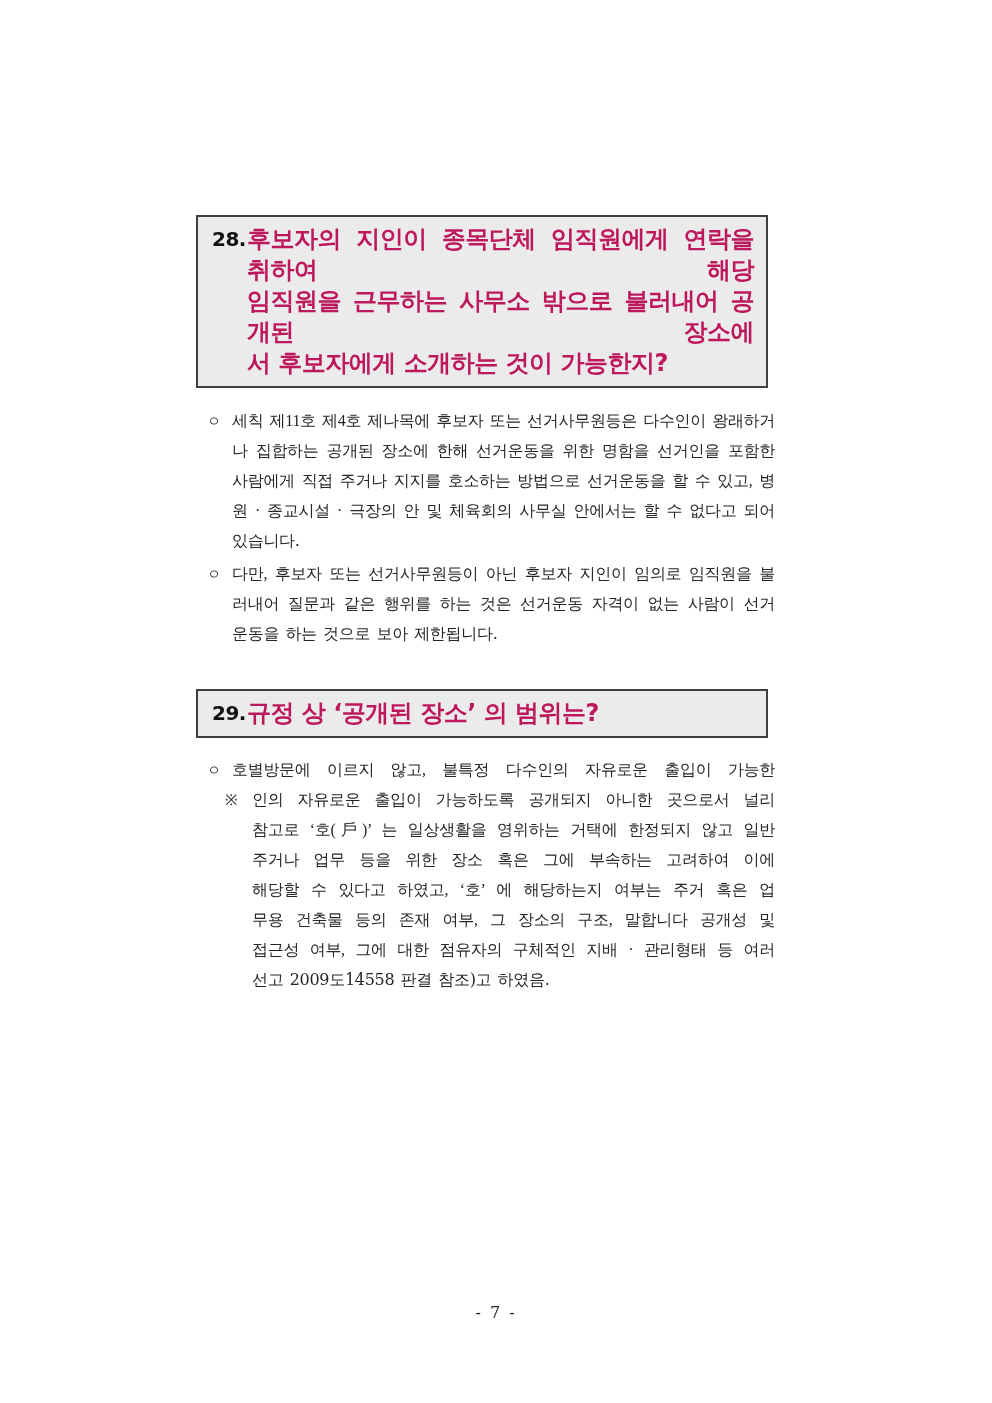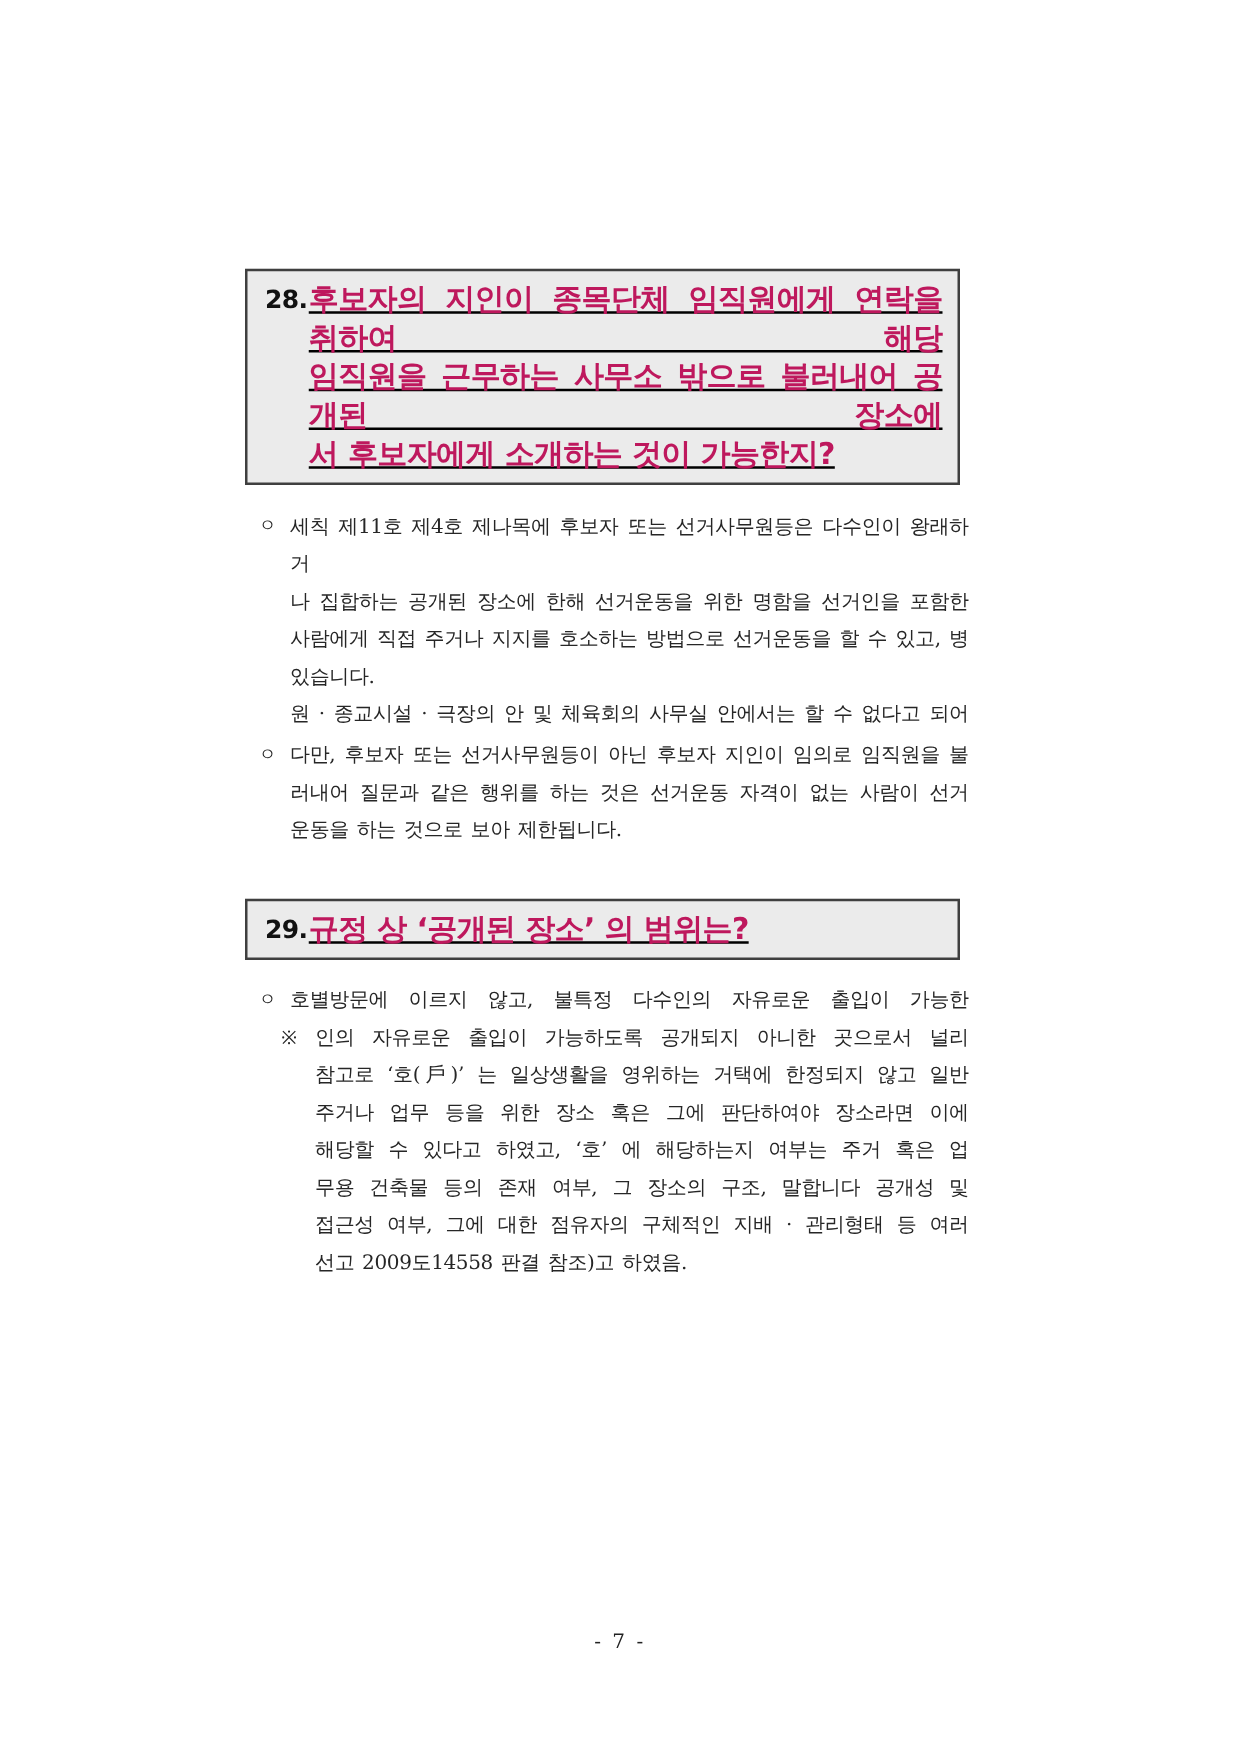--- a/index.html
+++ b/index.html
@@ -16,21 +16,20 @@
     width: 580px;
   }
 
   
   .qbox {
     position: relative;
     width: 572px;
     border: 2px solid #3f3f3f;
     background: #ebebeb;
     padding: 7px 12px;
-    text-decoration: underline;
   }
   .qnum {
     position: absolute;
     left: 14px; top: 7px;
     font-family: "DejaVu Sans", "Liberation Sans", sans-serif;
     font-weight: 800;
     font-size: 20px;
     line-height: 31px;
     color: #111111;
     letter-spacing: -0.5px;
@@ -62,21 +61,21 @@
   }
   .para + .para { margin-top: 3px; }
   .marker {
     position: absolute;
     left: 2px; top: 0;
     font-size: 14px;
     line-height: 30px;
     color: #262626;
   }
   .bline { min-height: 30px; }
-  .bline.just { text-align: justify; text-align-last: justify; }
+  .bline.just { text-align: justify; text-align-last: justify; font-family: Liberation Serif, serif; }
 
   
   .note {
     position: relative;
     margin-left: 20px;
     padding-left: 27px;
   }
   .note .marker { left: 0; font-size: 15px; }
 
   .sec29 { margin-top: 40px; }
@@ -106,22 +105,22 @@
         <div class="hline">서 후보자에게 소개하는 것이 가능한지?</div>
       </div>
     </div>
 
     <div class="body">
       <div class="para">
         <span class="marker">ㅇ</span>
         <div class="bline just">세칙 제11호 제4호 제나목에 후보자 또는 선거사무원등은 다수인이 왕래하거</div>
         <div class="bline just">나 집합하는 공개된 장소에 한해 선거운동을 위한 명함을 선거인을 포함한</div>
         <div class="bline just">사람에게 직접 주거나 지지를 호소하는 방법으로 선거운동을 할 수 있고, 병</div>
+        <div class="bline just">원 · 종교시설 · 극장의 안 및 체육회의 사무실 안에서는 할 수 없다고 되어</div>
         <div class="bline">있습니다.</div>
-        <div class="bline just">원 · 종교시설 · 극장의 안 및 체육회의 사무실 안에서는 할 수 없다고 되어</div>
       </div>
       <div class="para">
         <span class="marker">ㅇ</span>
         <div class="bline just">다만, 후보자 또는 선거사무원등이 아닌 후보자 지인이 임의로 임직원을 불</div>
         <div class="bline just">러내어 질문과 같은 행위를 하는 것은 선거운동 자격이 없는 사람이 선거</div>
         <div class="bline">운동을 하는 것으로 보아 제한됩니다.</div>
       </div>
     </div>
   </section>
 
@@ -135,21 +134,21 @@
 
     <div class="body body29">
       <div class="para">
         <span class="marker">ㅇ</span>
         <div class="bline just">호별방문에 이르지 않고, 불특정 다수인의 자유로운 출입이 가능한</div>
       </div>
       <div class="note">
         <span class="marker">※</span>
         <div class="bline just">인의 자유로운 출입이 가능하도록 공개되지 아니한 곳으로서 널리</div>
         <div class="bline just">참고로 ‘호(戶)’ 는 일상생활을 영위하는 거택에 한정되지 않고 일반</div>
-        <div class="bline just">주거나 업무 등을 위한 장소 혹은 그에 판단하여야 장소라면 이에</div>
+        <div class="bline just">주거나 업무 등을 위한 장소 혹은 그에 부속하는 고려하여 이에</div>
         <div class="bline just">해당할 수 있다고 하였고, ‘호’ 에 해당하는지 여부는 주거 혹은 업</div>
         <div class="bline just">무용 건축물 등의 존재 여부, 그 장소의 구조, 말합니다 공개성 및</div>
         <div class="bline just">접근성 여부, 그에 대한 점유자의 구체적인 지배 · 관리형태 등 여러</div>
         <div class="bline">선고 2009도14558 판결 참조)고 하였음.</div>
       </div>
     </div>
   </section>
 
 </div>
 

